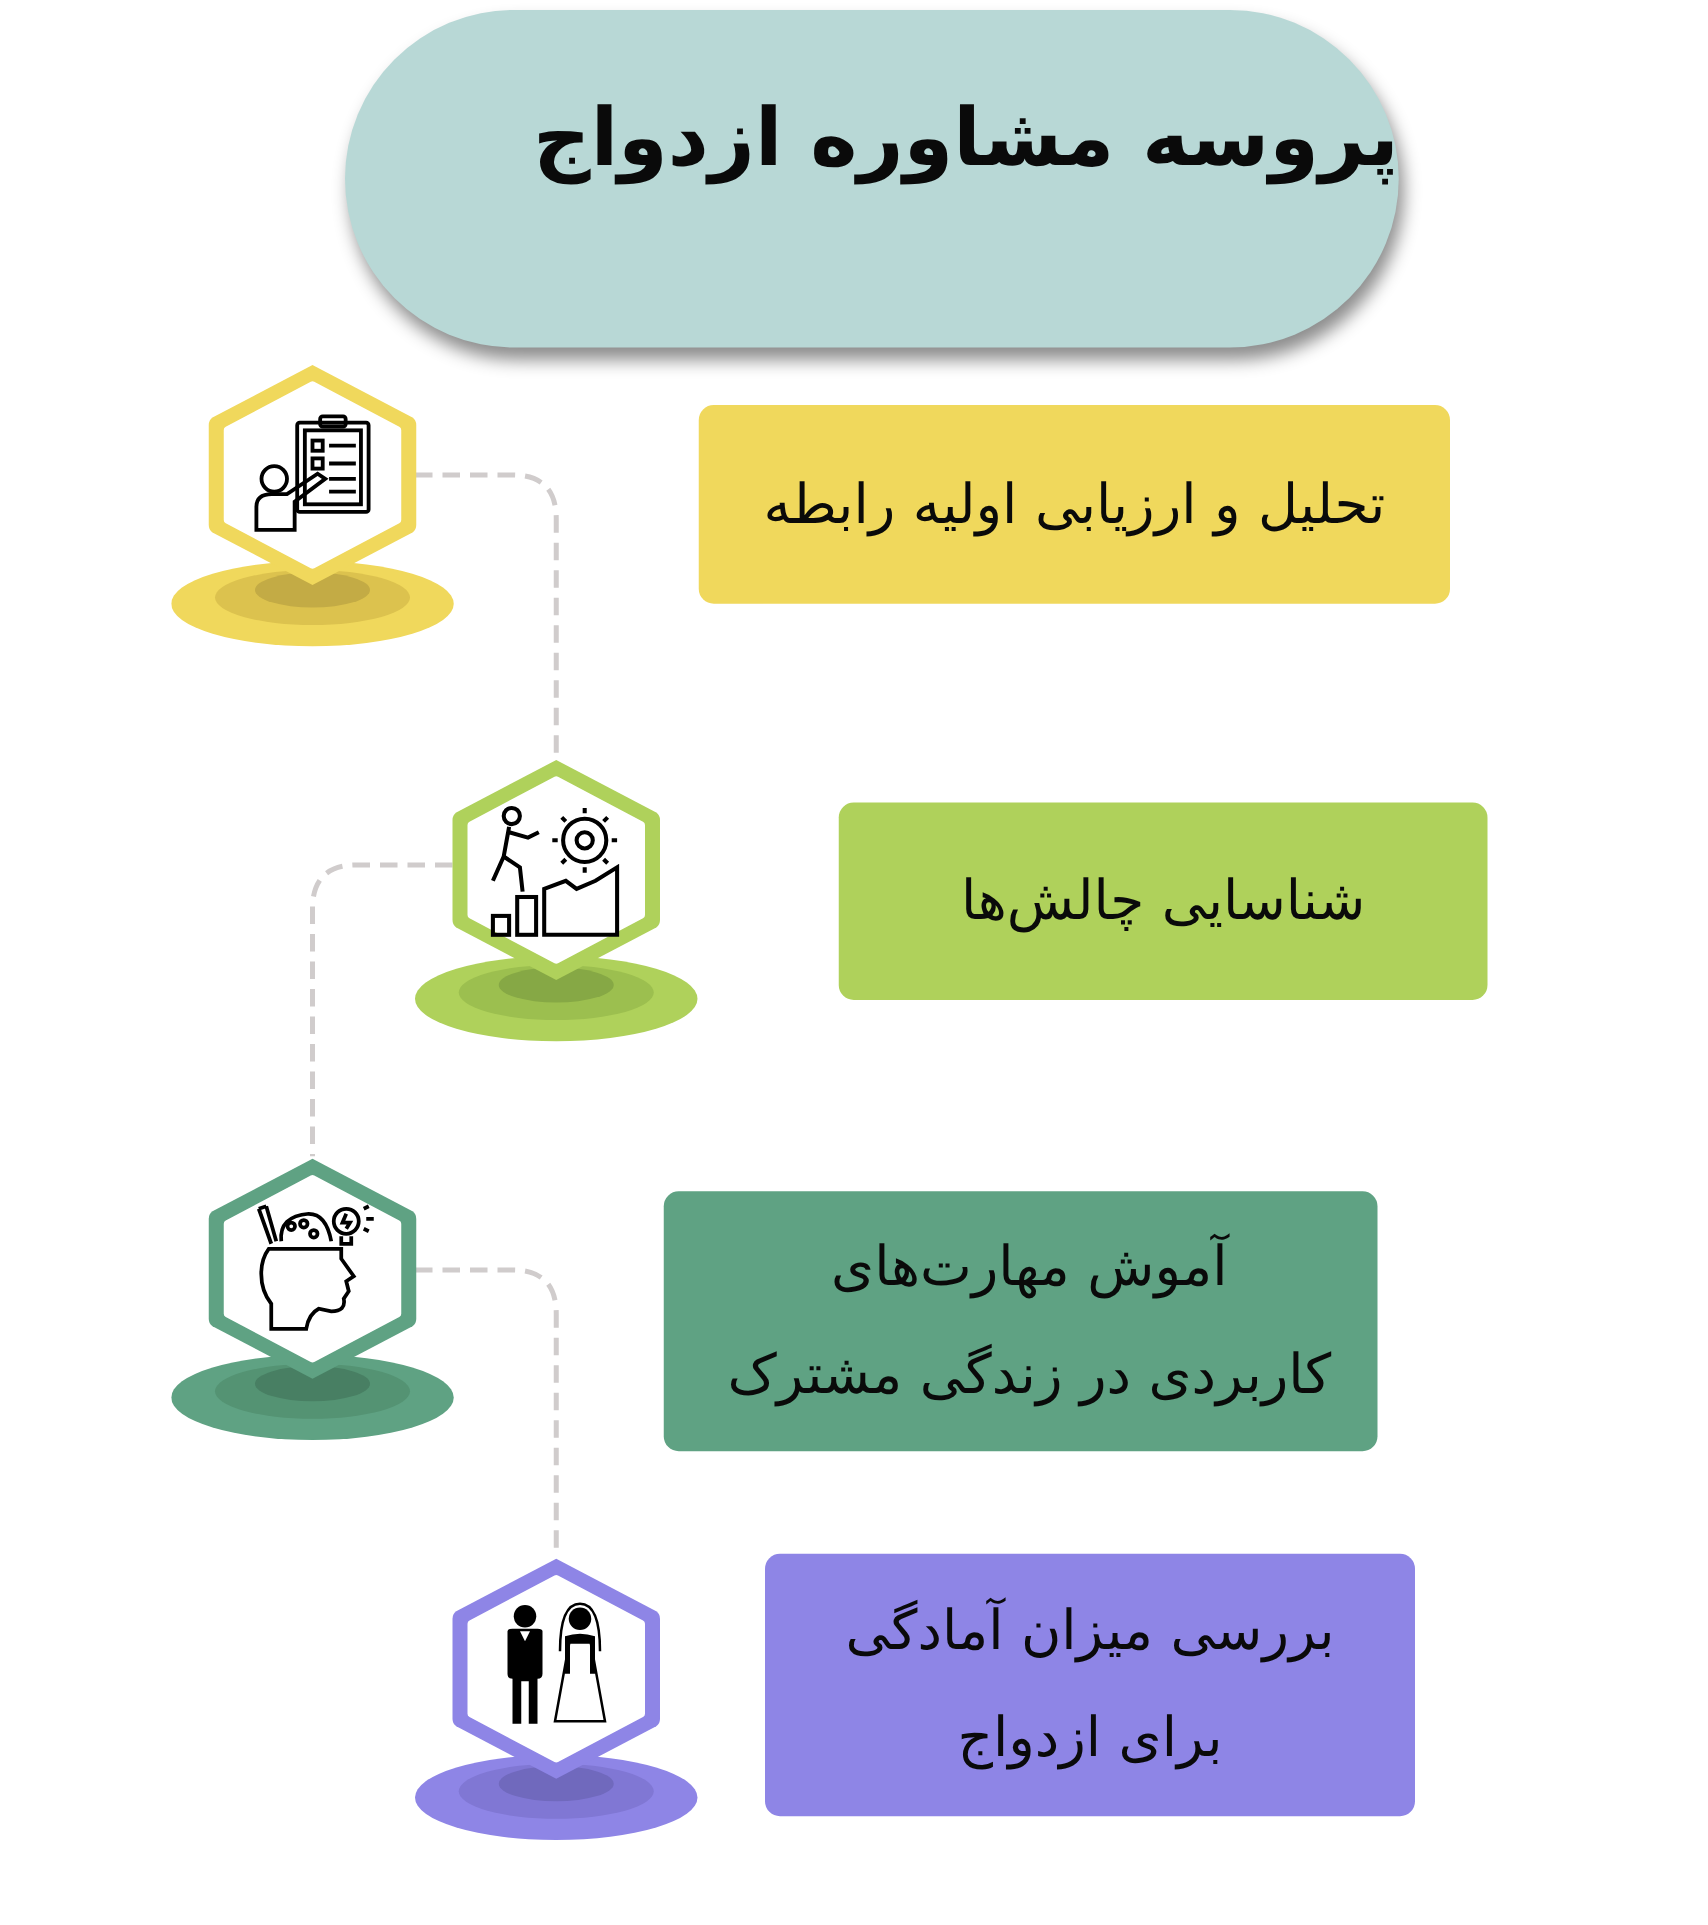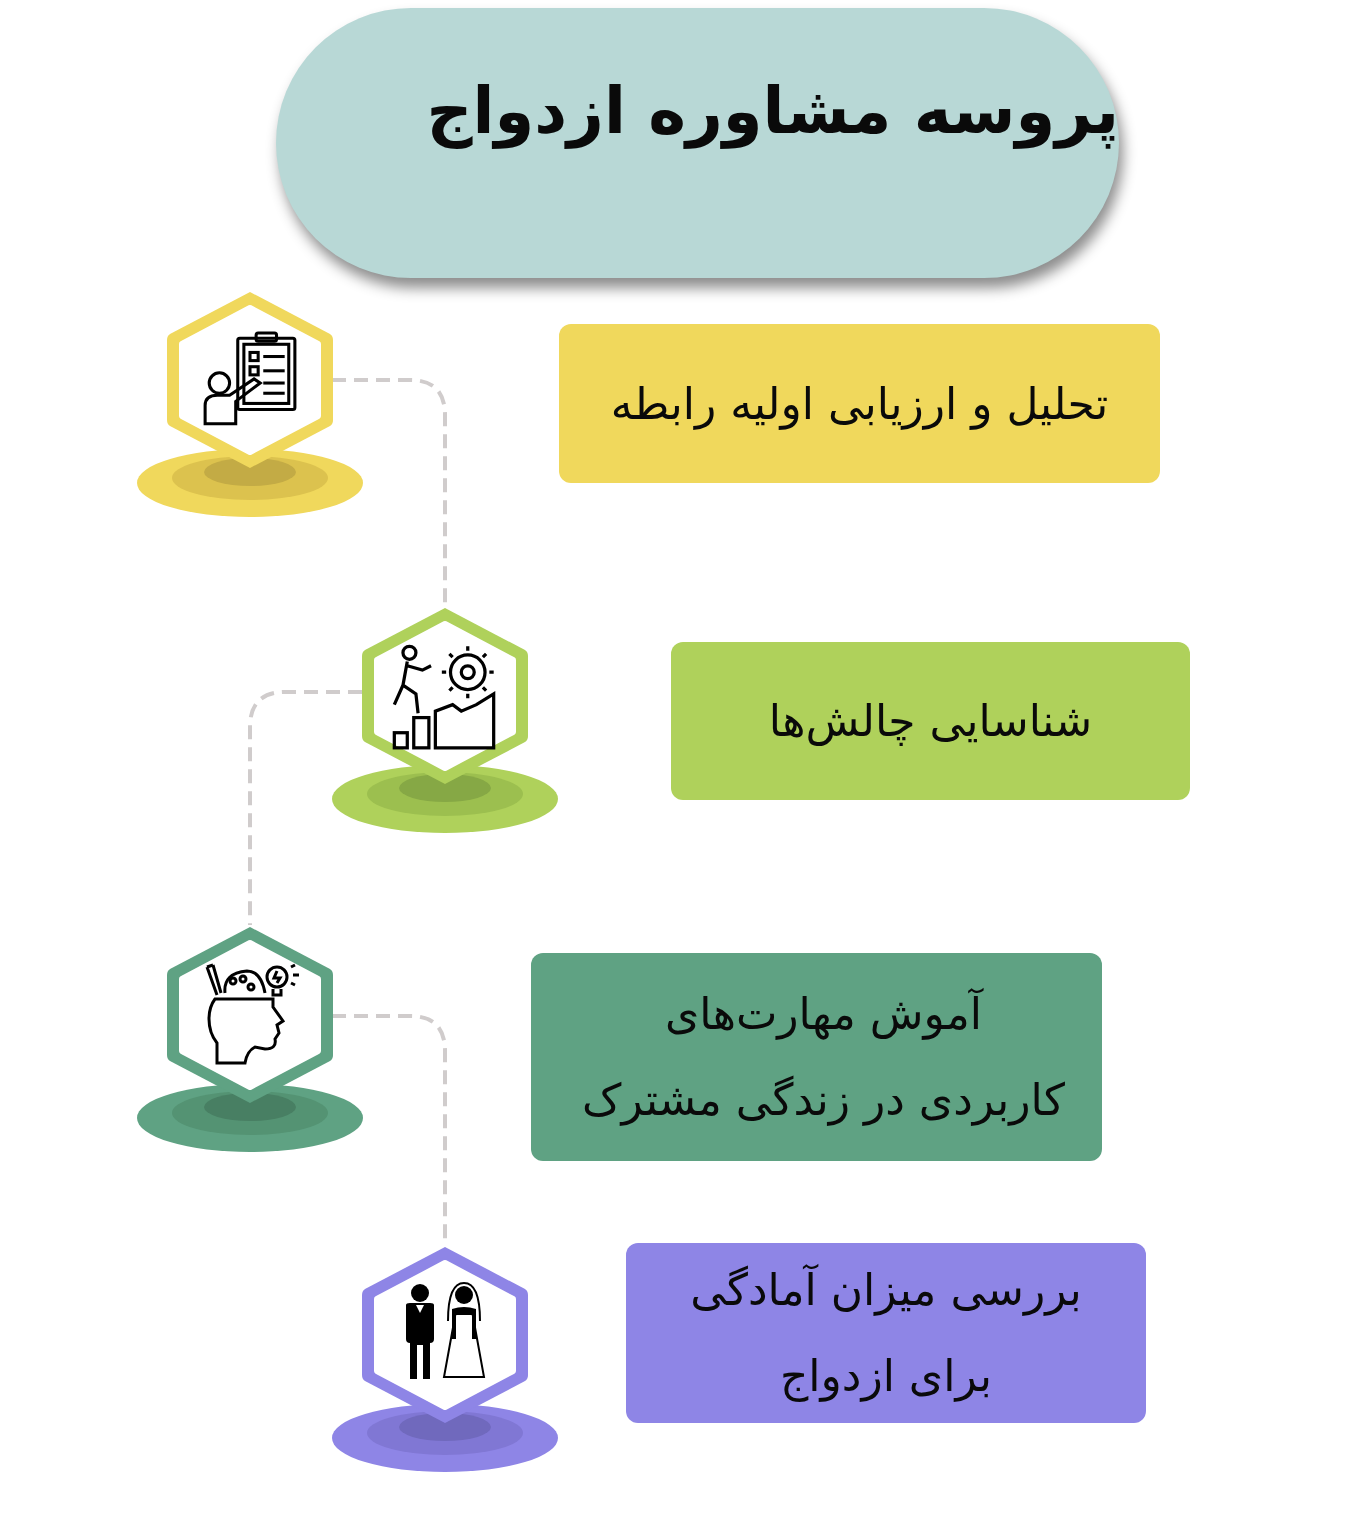--- a/index.html
+++ b/index.html
@@ -148,16 +148,16 @@
 
 <div class="step-box" style="left:671px; top:642px; width:519px; height:158px; background:#afd15b;text-align:center;">
   <span>شناسایی چالش‌ها</span>
 </div>
 
 <div class="step-box" style="left:531px; top:953px; width:571px; height:208px; background:#5fa283;padding-left:14px;">
   <span>آموش مهارت‌های
 کاربردی در زندگی مشترک</span>
 </div>
 
-<div class="step-box" style="left:612px; top:1243px; width:520px; height:180px; background:#8e85e6;margin-left:14px;">
+<div class="step-box" style="left:612px; top:1243px; width:520px; height:210px; background:#8e85e6;">
   <span>بررسی میزان آمادگی
 برای ازدواج</span>
 </div>
 
 </body></html>

